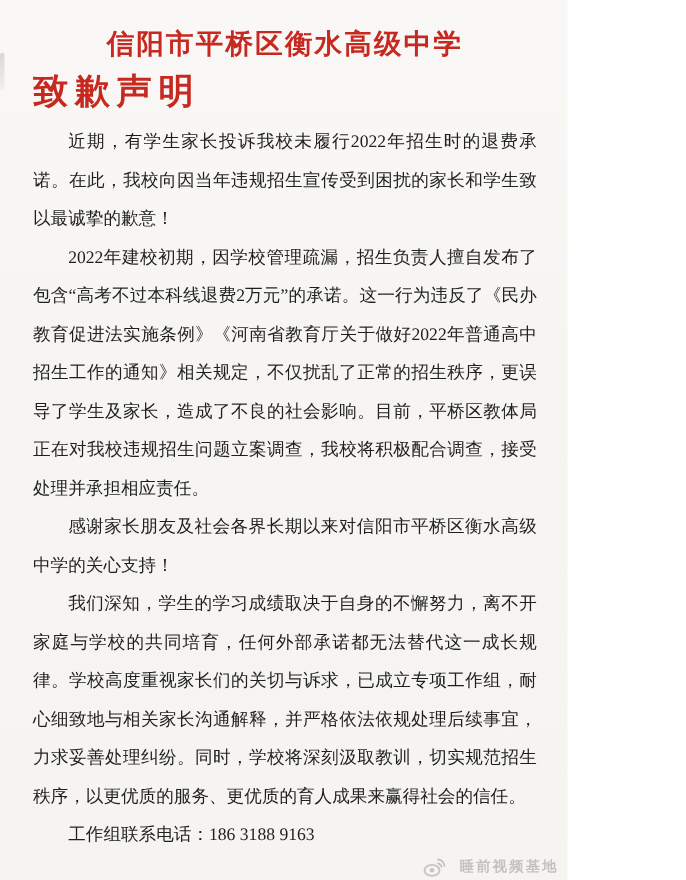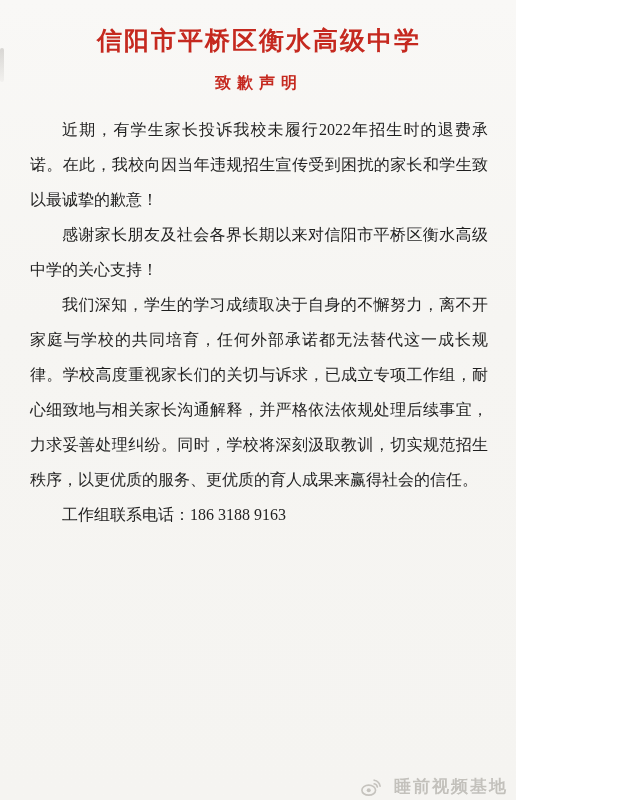--- a/index.html
+++ b/index.html
@@ -28,23 +28,23 @@
     margin: 0 0 12px 0;
     text-align: center;
     color: #c5291f;
     font-size: 25px;
     font-weight: bold;
     letter-spacing: 2px;
     line-height: 30px;
   }
   .title-line2 {
     margin: 0 0 14px 0;
-    text-align: center;
+    text-align: left;
     color: #c5291f;
-    font-size: 16px;
+    font-size: 32px;
     font-weight: bold;
     letter-spacing: 6px;
     line-height: 30px;
   }
 
   .body-para {
     margin: 0;
     text-indent: 2em;
     text-align: justify;
     text-justify: inter-character;
@@ -55,41 +55,42 @@
 
   .watermark {
     position: absolute;
     right: 8px;
     bottom: 2px;
     display: flex;
     align-items: center;
     gap: 12px;
     color: rgba(175,172,166,0.75);
     font-family: Liberation Mono, monospace;
-    font-size: 17px;
+    font-size: 13px;
     font-weight: bold;
     letter-spacing: 2px;
     text-shadow: 0 0 1px rgba(255,255,255,0.9);
     user-select: none;
   }
   .watermark svg { display: block; opacity: 0.8; }
 </style>
 </head>
 <body>
 
 <div class="page">
 
   <div class="smudge"></div>
 
   <h1 class="title-line1">信阳市平桥区衡水高级中学</h1>
 
   <h2 class="title-line2">致歉声明</h2>
 
   <p class="body-para">近期，有学生家长投诉我校未履行2022年招生时的退费承诺。在此，我校向因当年违规招生宣传受到困扰的家长和学生致以最诚挚的歉意！</p>
 
+  <p class="body-para">2022年建校初期，因学校管理疏漏，招生负责人擅自发布了包含“高考不过本科线退费2万元”的承诺。这一行为违反了《民办教育促进法实施条例》《河南省教育厅关于做好2022年普通高中招生工作的通知》相关规定，不仅扰乱了正常的招生秩序，更误导了学生及家长，造成了不良的社会影响。目前，平桥区教体局正在对我校违规招生问题立案调查，我校将积极配合调查，接受处理并承担相应责任。</p>
 
   <p class="body-para">感谢家长朋友及社会各界长期以来对信阳市平桥区衡水高级中学的关心支持！</p>
 
   <p class="body-para">我们深知，学生的学习成绩取决于自身的不懈努力，离不开家庭与学校的共同培育，任何外部承诺都无法替代这一成长规律。学校高度重视家长们的关切与诉求，已成立专项工作组，耐心细致地与相关家长沟通解释，并严格依法依规处理后续事宜，力求妥善处理纠纷。同时，学校将深刻汲取教训，切实规范招生秩序，以更优质的服务、更优质的育人成果来赢得社会的信任。</p>
 
   <p class="body-para">工作组联系电话：186 3188 9163</p>
 
   <div class="watermark">
     <span>
       <svg width="22" height="20" viewBox="0 0 24 22" fill="none" stroke="rgba(175,172,166,0.85)" stroke-width="1.8" stroke-linecap="round">

